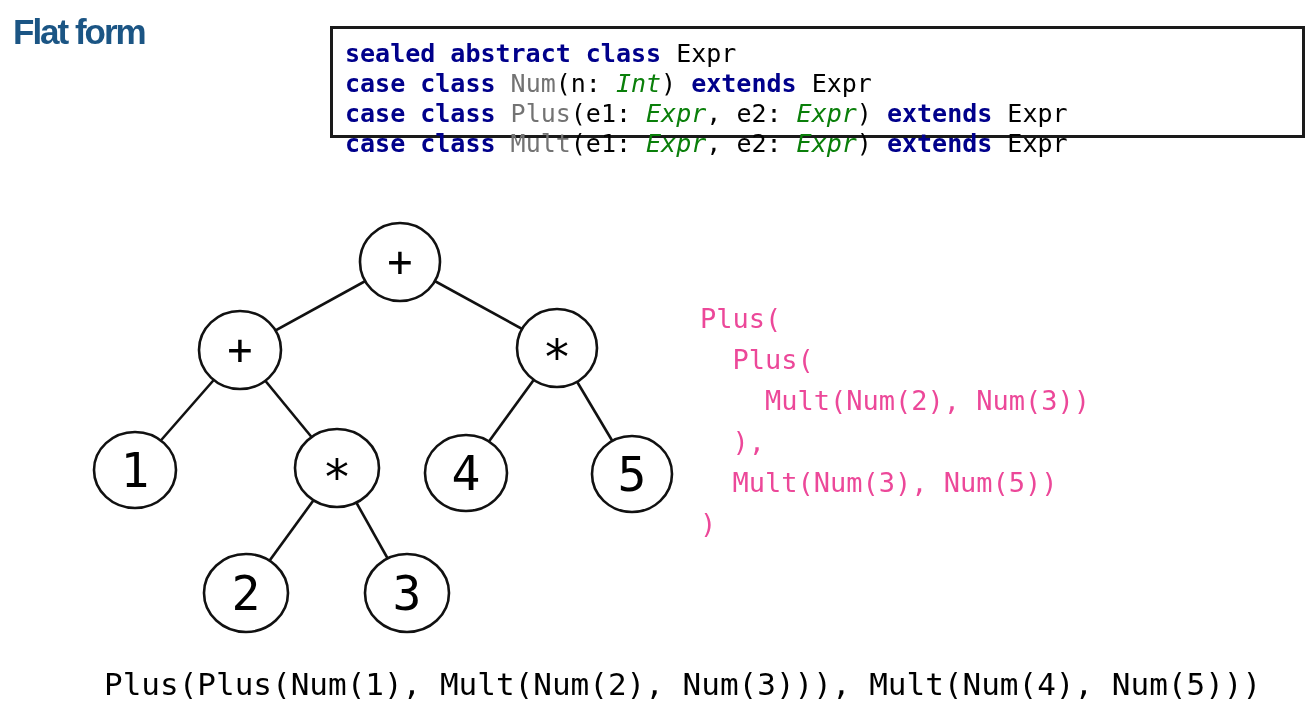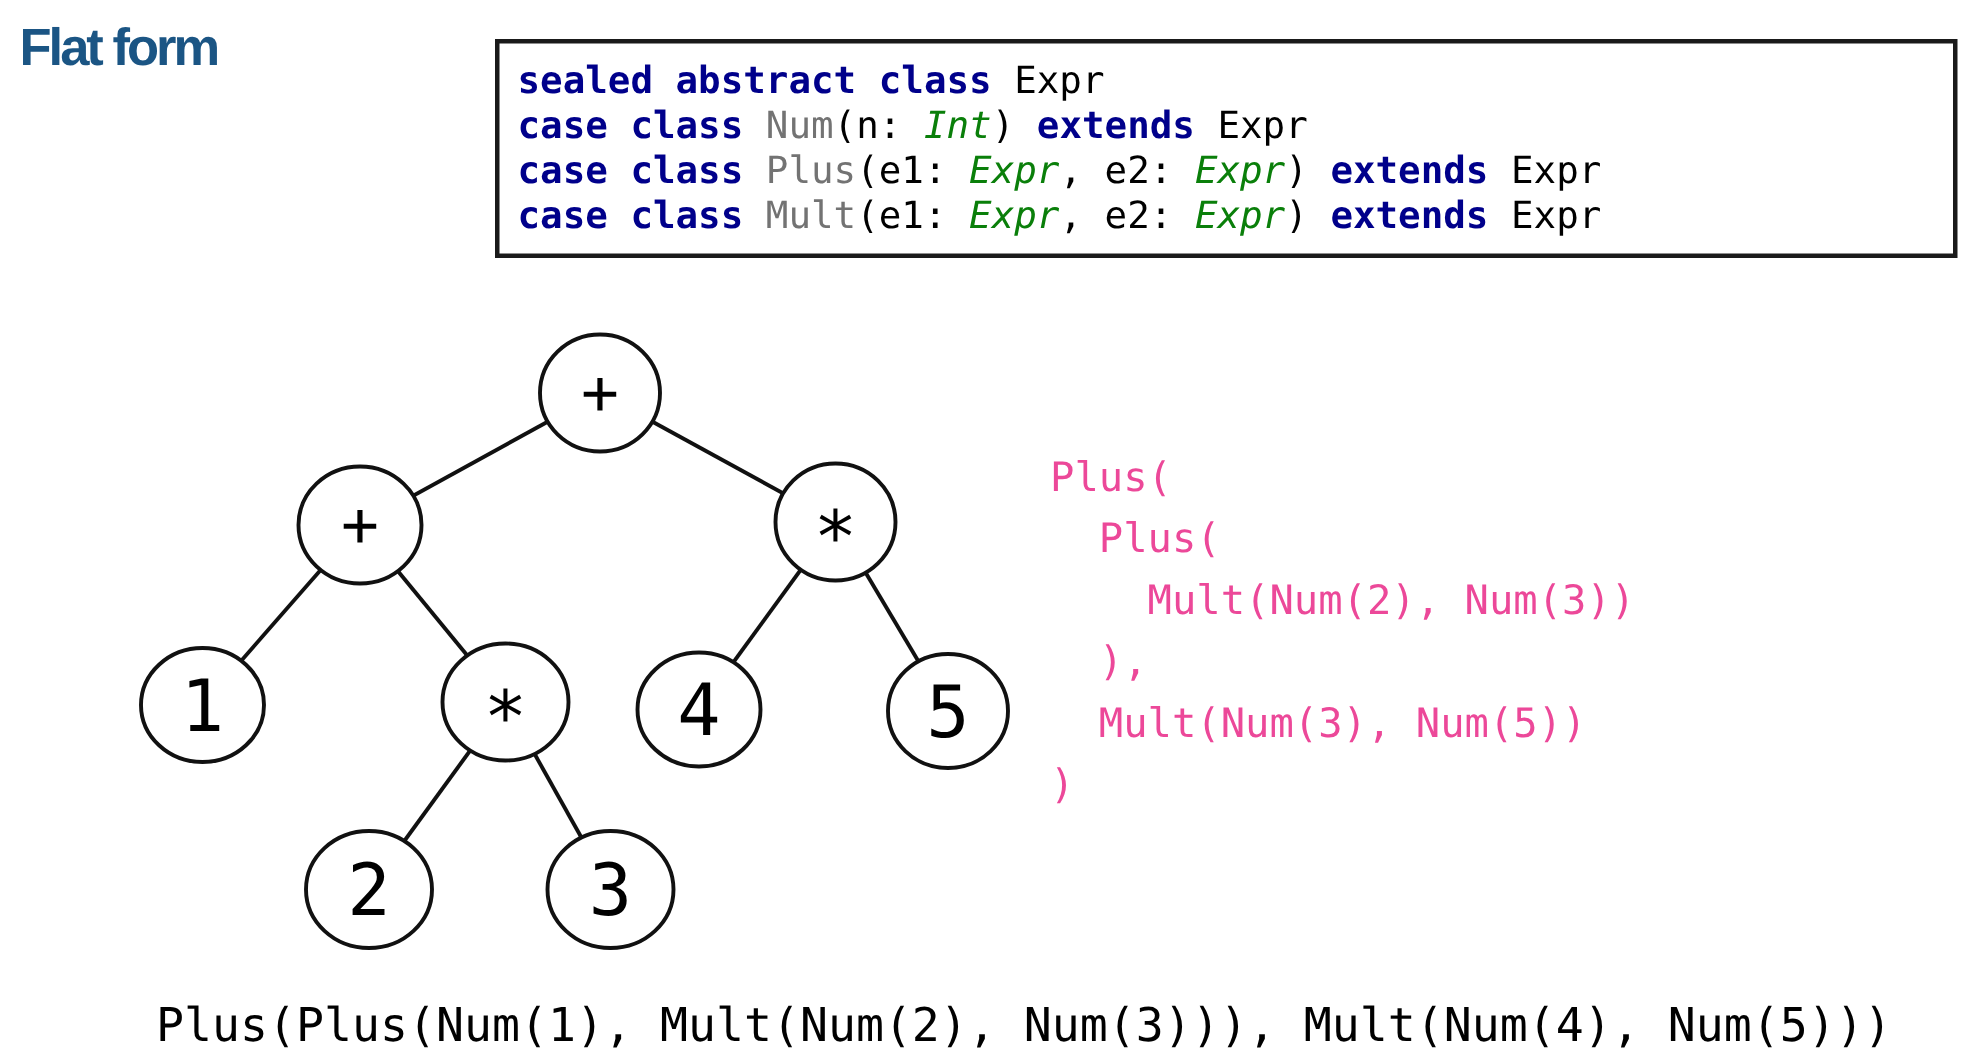--- a/index.html
+++ b/index.html
@@ -7,21 +7,21 @@
 
   
   #title{
     position:absolute;left:13px;top:12px;
     font-size:35px;font-weight:bold;letter-spacing:-2px;
     color:#1b5584;
   }
 
   
   #code-box{
-    position:absolute;left:330px;top:26px;width:975px;height:146px;
+    position:absolute;left:330px;top:26px;width:975px;height:112px;
     border:3px solid #1a1a1a;box-sizing:border-box;
     padding:10px 0 0 12px;background:#ffffff;
   }
   .code-line{
     font-family:"DejaVu Sans Mono",monospace;
     font-size:25px;line-height:30px;white-space:pre;color:#000000;
   }
   .tok-keyword{color:#00008b;font-weight:bold;}
   .tok-classname{color:#737373;}
   .tok-typename{color:#0a7f0a;font-style:italic;}

